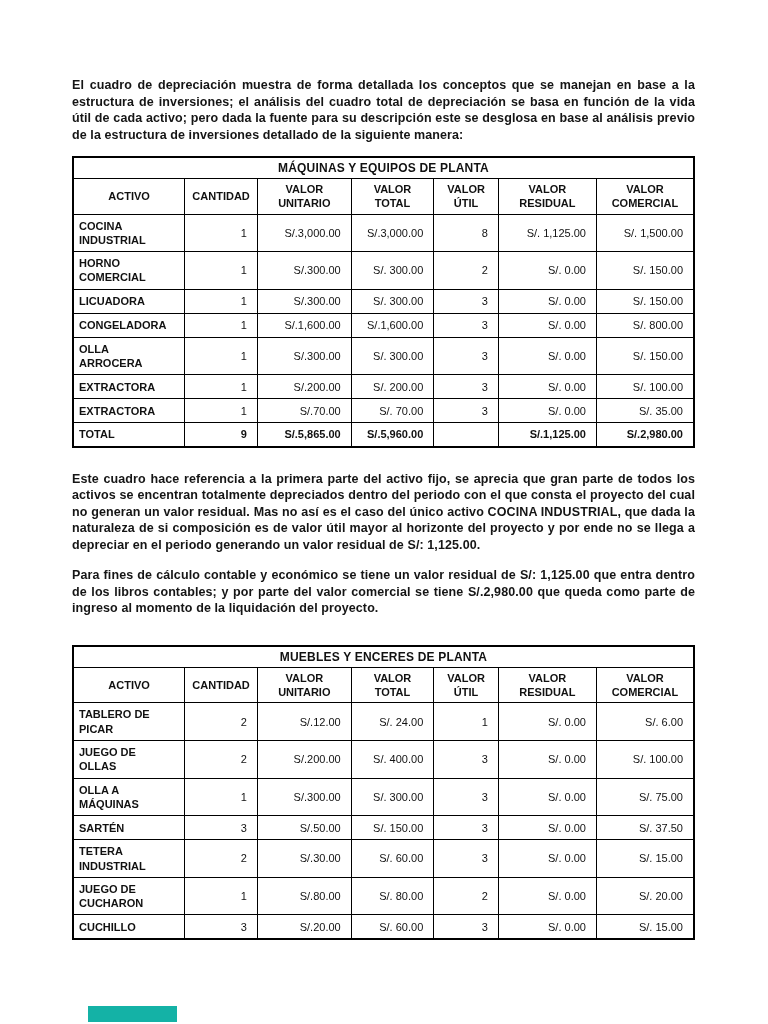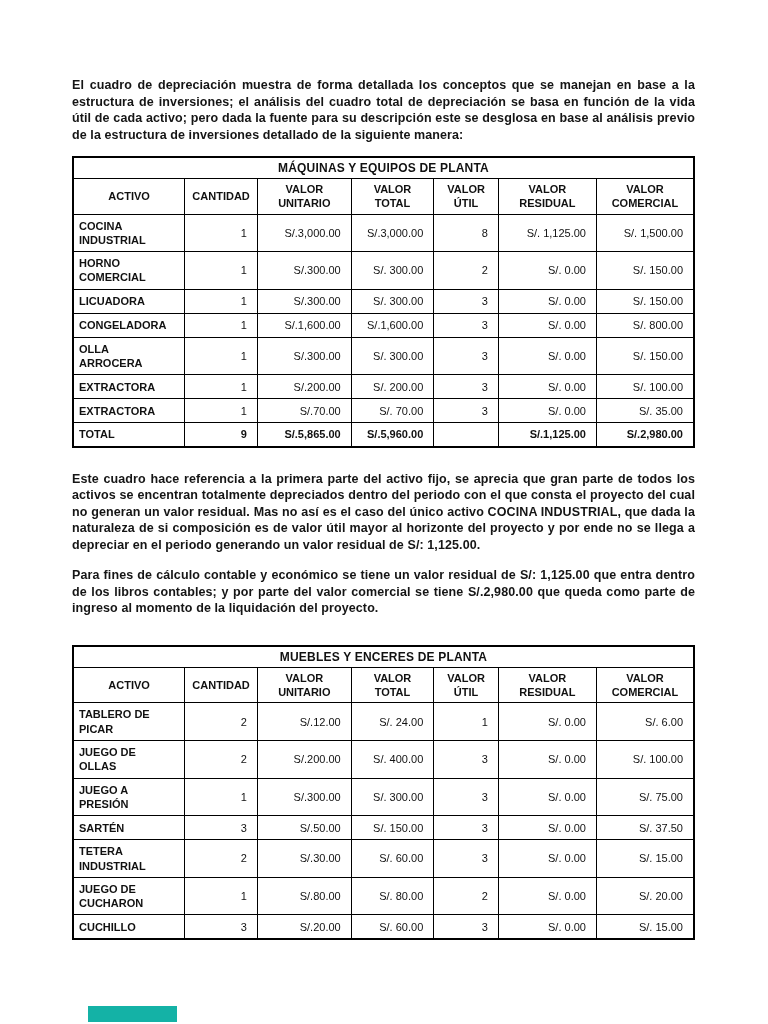--- a/index.html
+++ b/index.html
@@ -211,21 +211,21 @@
           <tr>
             <td class="c-activo">JUEGO DE OLLAS</td>
             <td class="c-num">2</td>
             <td class="c-num">S/.200.00</td>
             <td class="c-num">S/. 400.00</td>
             <td class="c-num">3</td>
             <td class="c-num">S/. 0.00</td>
             <td class="c-num">S/. 100.00</td>
           </tr>
           <tr>
-            <td class="c-activo">JUEGO A PRESIÓN</td>
+            <td class="c-activo">OLLA A MÁQUINAS</td>
             <td class="c-num">1</td>
             <td class="c-num">S/.300.00</td>
             <td class="c-num">S/. 300.00</td>
             <td class="c-num">3</td>
             <td class="c-num">S/. 0.00</td>
             <td class="c-num">S/. 75.00</td>
           </tr>
           <tr>
             <td class="c-activo">SARTÉN</td>
             <td class="c-num">3</td>

